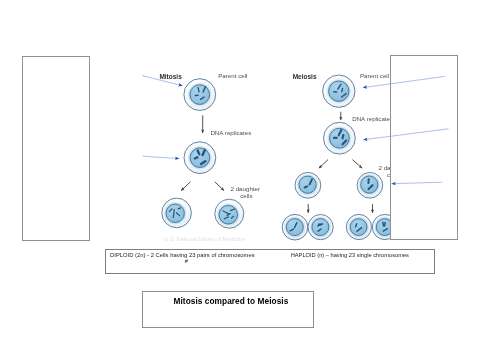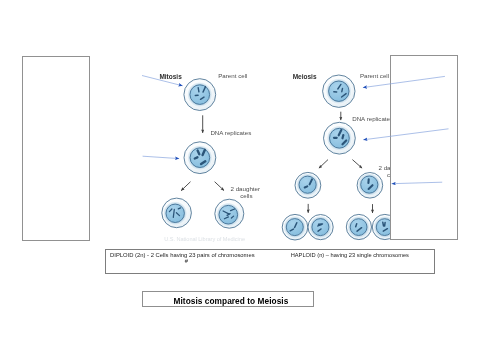--- a/index.html
+++ b/index.html
@@ -196,17 +196,17 @@
         <line x1="442.2" y1="182.2" x2="391.6" y2="183.7" stroke="#88a5de" stroke-width="0.7" marker-end="url(#arrBlue2)"></line>
       </g>
   </svg>
 
   <div class="rect" style="left:104.7px;top:249.4px;width:330.7px;height:25px;border:1px solid #7d7d7d;">
     <span class="lbl t-ploidy" style="left:4.4px;top:1.6px;">DIPLOID (2n)  -  2 Cells having 23 pairs of chromosomes</span>
     <span class="lbl t-ploidy" style="left:79px;top:7.5px;">#</span>
     <span class="lbl t-ploidy2" style="left:185px;top:1.6px;">HAPLOID (n) – having 23 single chromosomes</span>
   </div>
 
-  <div class="rect" style="left:142.4px;top:291.4px;width:172.1px;height:16px;border:1px solid #8f8f8f;">
+  <div class="rect" style="left:142.4px;top:291.4px;width:172.1px;height:37px;border:1px solid #8f8f8f;">
     <span class="lbl t-title">Mitosis compared to Meiosis</span>
   </div>
 
 </div>
 
 </body></html>

